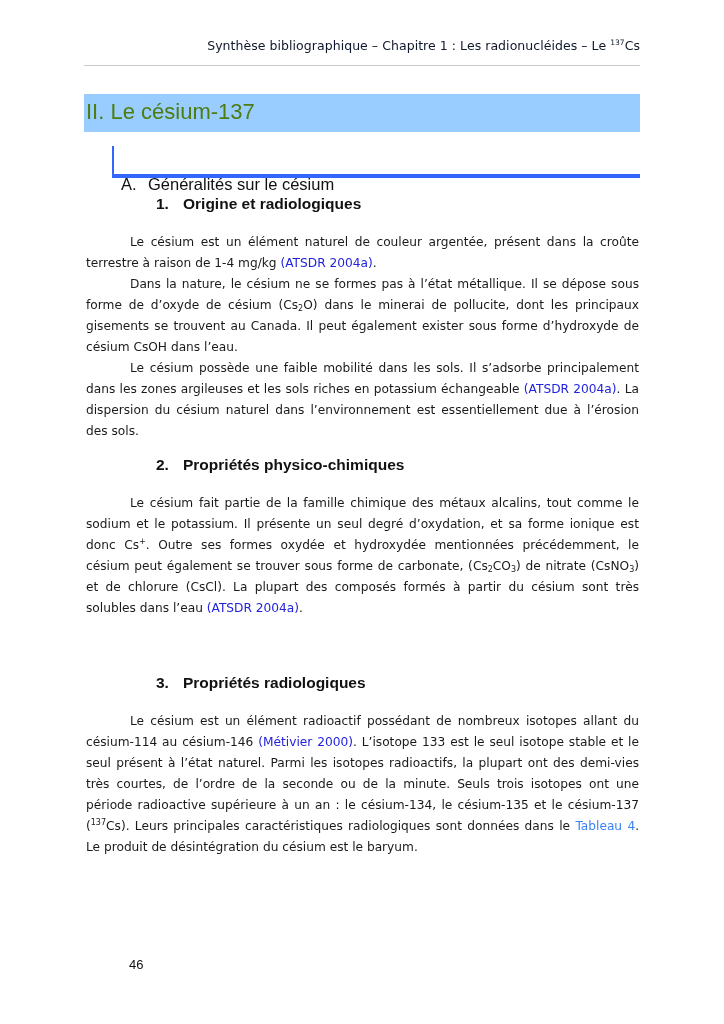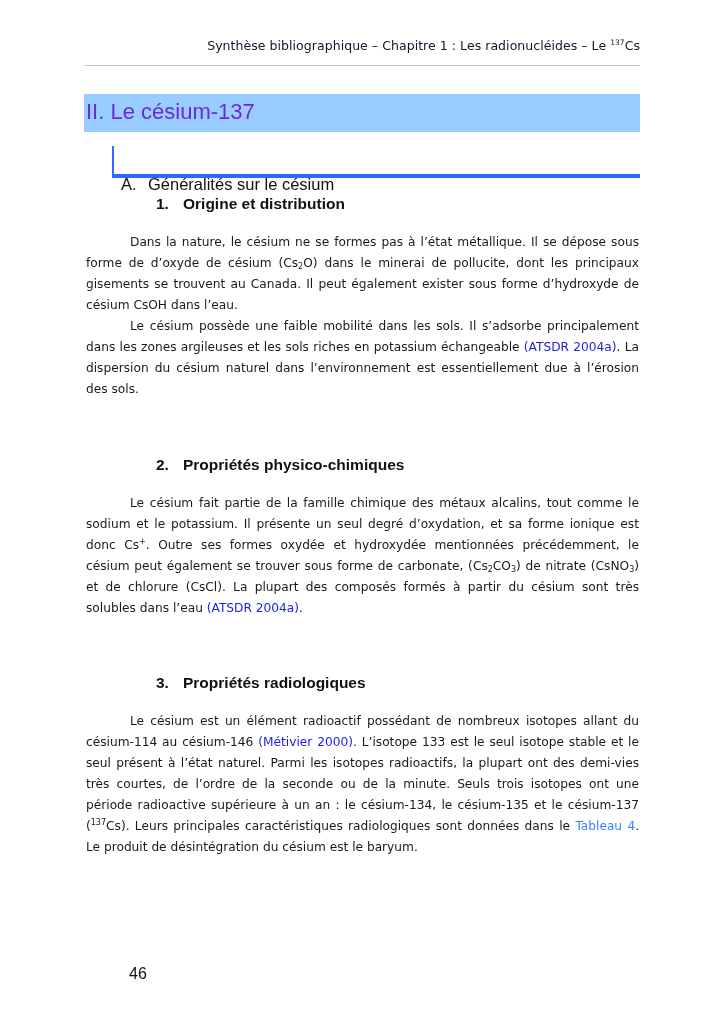--- a/index.html
+++ b/index.html
@@ -44,21 +44,21 @@
       top: 94px;
       height: 38px;
       background: #99ccff;
     }
     .h1-text {
       position: absolute;
       left: 86px;
       top: 99px;
       font-family: "Liberation Sans", sans-serif;
       font-size: 22px;
-      color: #6d28d9;
+      color: #4d7c0f;
       white-space: nowrap;
     }
     .h2-box {
       position: absolute;
       left: 112px;
       width: 528px;
       top: 146px;
       height: 32px;
       border-left: 2px solid #3366ff;
       border-bottom: 4px solid #3366ff;
@@ -109,40 +109,40 @@
     sup {
       font-size: 8px;
       vertical-align: 5px;
       line-height: 0;
     }
     .page-number {
       position: absolute;
       left: 129px;
       top: 957px;
       font-family: "Liberation Sans", sans-serif;
-      font-size: 16px;
+      font-size: 13px;
       color: #111111;
-      margin-top: 8px;
     }
   </style>
 </head>
 <body>
 
 <div class="running-header"><span>Synthèse bibliographique – Chapitre 1 : Les radionucléides – Le </span><sup>137</sup><span>Cs</span></div>
 <div class="header-rule"></div>
 
 <div class="h1-band"></div>
 <div class="h1-text"><span>II.</span> <span>Le césium-137</span></div>
 
 <div class="h2-box"></div>
 <div class="h2-text"><span class="num">A.</span><span>Généralités sur le césium</span></div>
 
-<div class="h3" style="top:195px;"><span class="num">1.</span><span>Origine et distribution</span></div>
+<div class="h3" style="top:195px;"><span class="num">1.</span><span>Origine et radiologiques</span></div>
 
 <div class="body-text" style="top:232px;">
+  <p><span>Le césium est un élément naturel de couleur argentée, présent dans la croûte terrestre à raison de 1-4 mg/kg </span><span class="cite">(ATSDR 2004a)</span><span>.</span></p>
   <p><span>Dans la nature, le césium ne se formes pas à l’état métallique. Il se dépose sous forme de d’oxyde de césium (Cs</span><sub>2</sub><span>O) dans le minerai de pollucite, dont les principaux gisements se trouvent au Canada. Il peut également exister sous forme d’hydroxyde de césium CsOH dans l’eau.</span></p>
   <p><span>Le césium possède une faible mobilité dans les sols. Il s’adsorbe principalement dans les zones argileuses et les sols riches en potassium échangeable </span><span class="cite">(ATSDR 2004a)</span><span>. La dispersion du césium naturel dans l’environnement est essentiellement due à l’érosion des sols.</span></p>
 </div>
 
 <div class="h3" style="top:456px;"><span class="num">2.</span><span>Propriétés physico-chimiques</span></div>
 
 <div class="body-text" style="top:493px;">
   <p><span>Le césium fait partie de la famille chimique des métaux alcalins, tout comme le sodium et le potassium. Il présente un seul degré d’oxydation, et sa forme ionique est donc Cs</span><sup>+</sup><span>. Outre ses formes oxydée et hydroxydée mentionnées précédemment, le césium peut également se trouver sous forme de carbonate, (Cs</span><sub>2</sub><span>CO</span><sub>3</sub><span>) de nitrate (CsNO</span><sub>3</sub><span>) et de chlorure (CsCl). La plupart des composés formés à partir du césium sont très solubles dans l’eau </span><span class="cite">(ATSDR 2004a)</span><span>.</span></p>
 </div>
 

